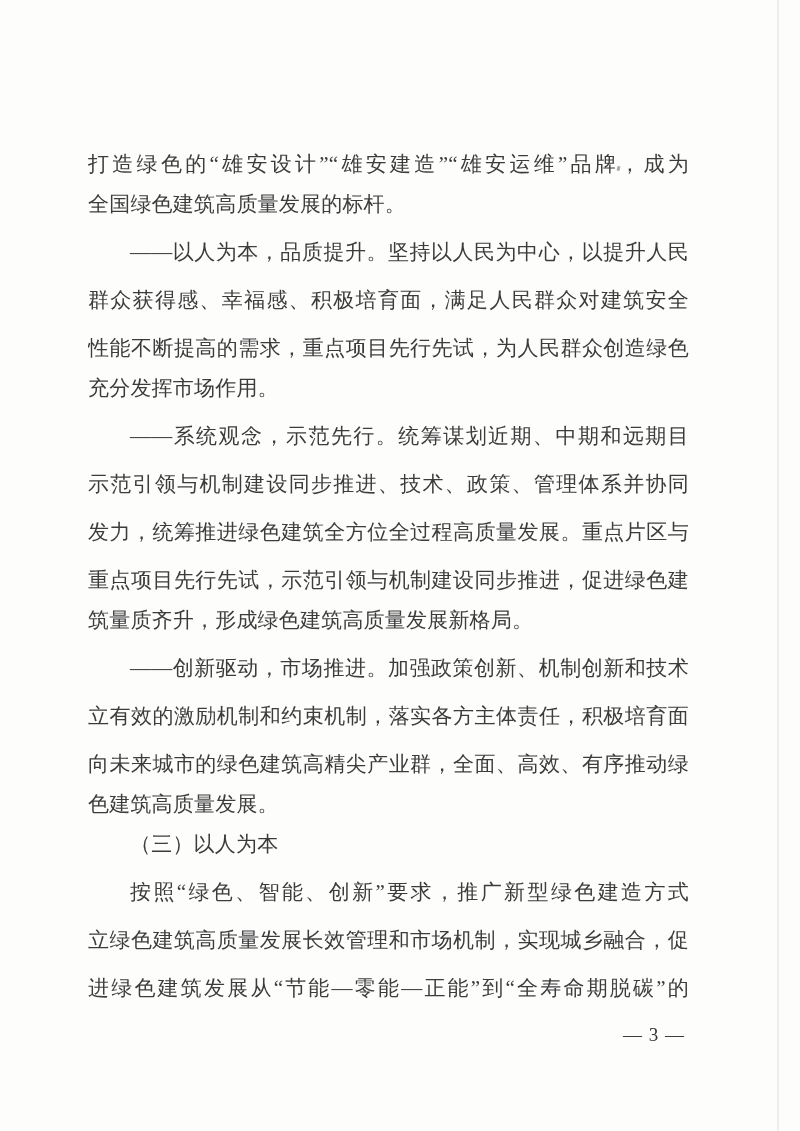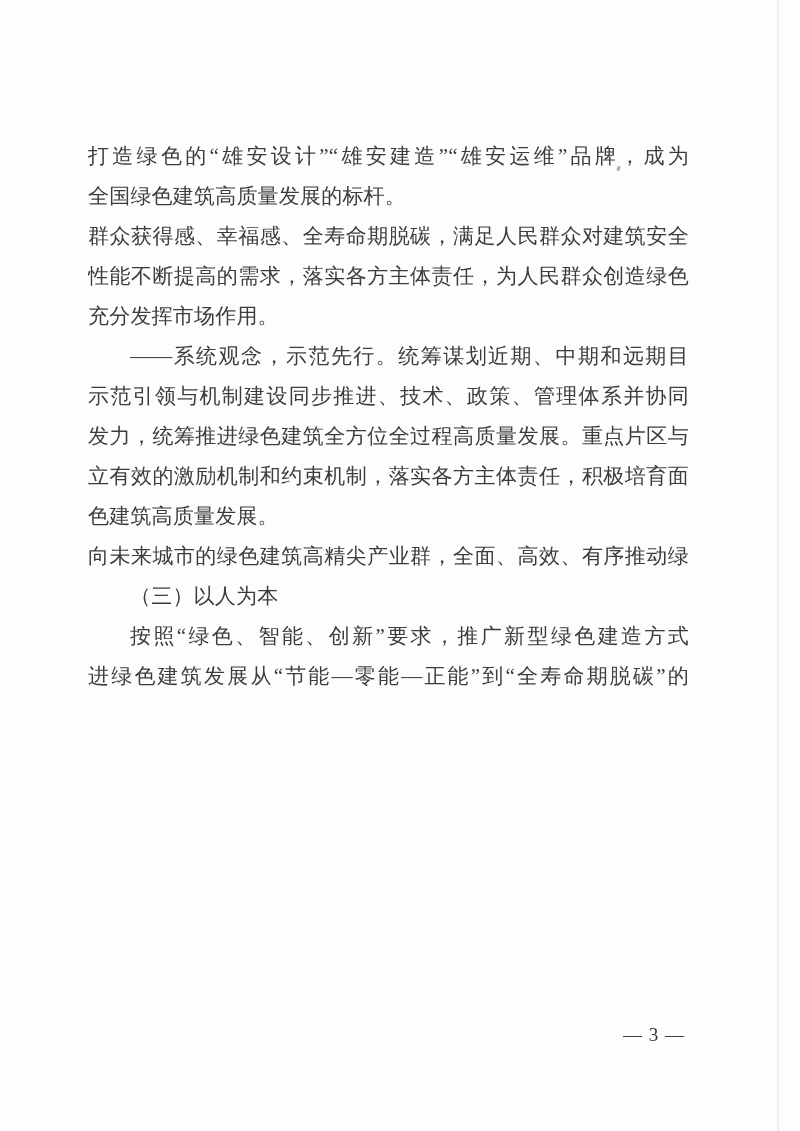--- a/index.html
+++ b/index.html
@@ -50,20 +50,21 @@
     color: #3c3c3c;
     letter-spacing: 0.2px;
     white-space: nowrap;
   }
   .line.full {
     white-space: normal;
     text-align: justify;
     text-align-last: justify;
     text-justify: inter-character;
     overflow: hidden;
+    margin-top: 8px;
   }
   .line.indent {
     text-indent: 42px;
   }
   .page-number {
     position: absolute;
     top: 1022px;
     right: 115px;
     height: 26px;
     line-height: 26px;
@@ -74,27 +75,32 @@
 </style>
 </head>
 <body>
 
 <div class="page">
   <div class="scan-line"></div>
   <div class="speck"></div>
   <div class="body-text">
       <div class="line full">打造绿色的“雄安设计”“雄安建造”“雄安运维”品牌，成为</div>
       <div class="line">全国绿色建筑高质量发展的标杆。</div>
-      <div class="line full">群众获得感、幸福感、全寿命期脱碳，满足人民群众对建筑安全</div>
-      <div class="line full">性能不断提高的需求，落实各方主体责任，为人民群众创造绿色</div>
+      <div class="line indent full">——以人为本，品质提升。坚持以人民为中心，以提升人民</div>
+      <div class="line full">群众获得感、幸福感、积极培育面，满足人民群众对建筑安全</div>
+      <div class="line full">性能不断提高的需求，重点项目先行先试，为人民群众创造绿色</div>
       <div class="line">充分发挥市场作用。</div>
       <div class="line indent full">——系统观念，示范先行。统筹谋划近期、中期和远期目标，</div>
       <div class="line full">示范引领与机制建设同步推进、技术、政策、管理体系并协同</div>
       <div class="line full">发力，统筹推进绿色建筑全方位全过程高质量发展。重点片区与</div>
+      <div class="line full">重点项目先行先试，示范引领与机制建设同步推进，促进绿色建</div>
+      <div class="line">筑量质齐升，形成绿色建筑高质量发展新格局。</div>
+      <div class="line indent full">——创新驱动，市场推进。加强政策创新、机制创新和技术</div>
       <div class="line full">立有效的激励机制和约束机制，落实各方主体责任，积极培育面</div>
+      <div class="line full">向未来城市的绿色建筑高精尖产业群，全面、高效、有序推动绿</div>
       <div class="line">色建筑高质量发展。</div>
-      <div class="line full">向未来城市的绿色建筑高精尖产业群，全面、高效、有序推动绿</div>
       <div class="line indent">（三）以人为本</div>
       <div class="line indent full">按照“绿色、智能、创新”要求，推广新型绿色建造方式</div>
+      <div class="line full">立绿色建筑高质量发展长效管理和市场机制，实现城乡融合，促</div>
       <div class="line full">进绿色建筑发展从“节能—零能—正能”到“全寿命期脱碳”的</div>
     </div>
   <div class="page-number">— 3 —</div>
 </div>
 
 </body></html>

